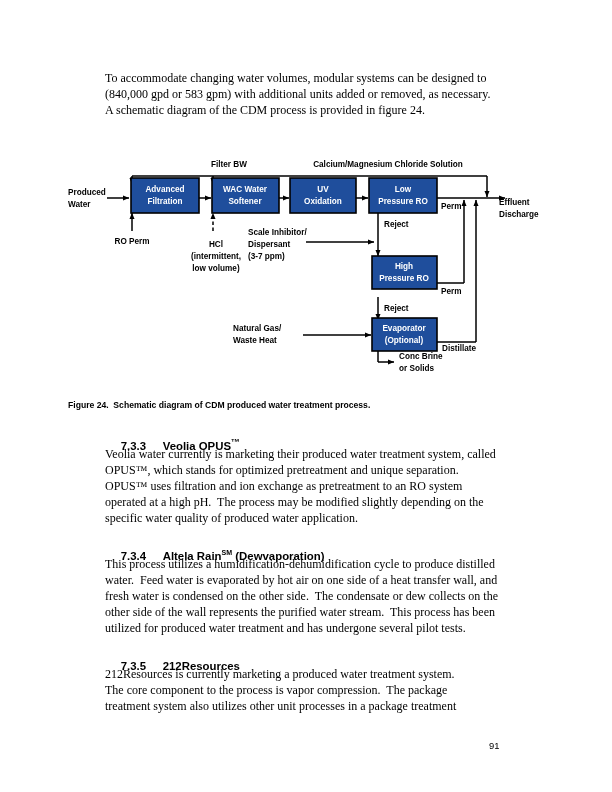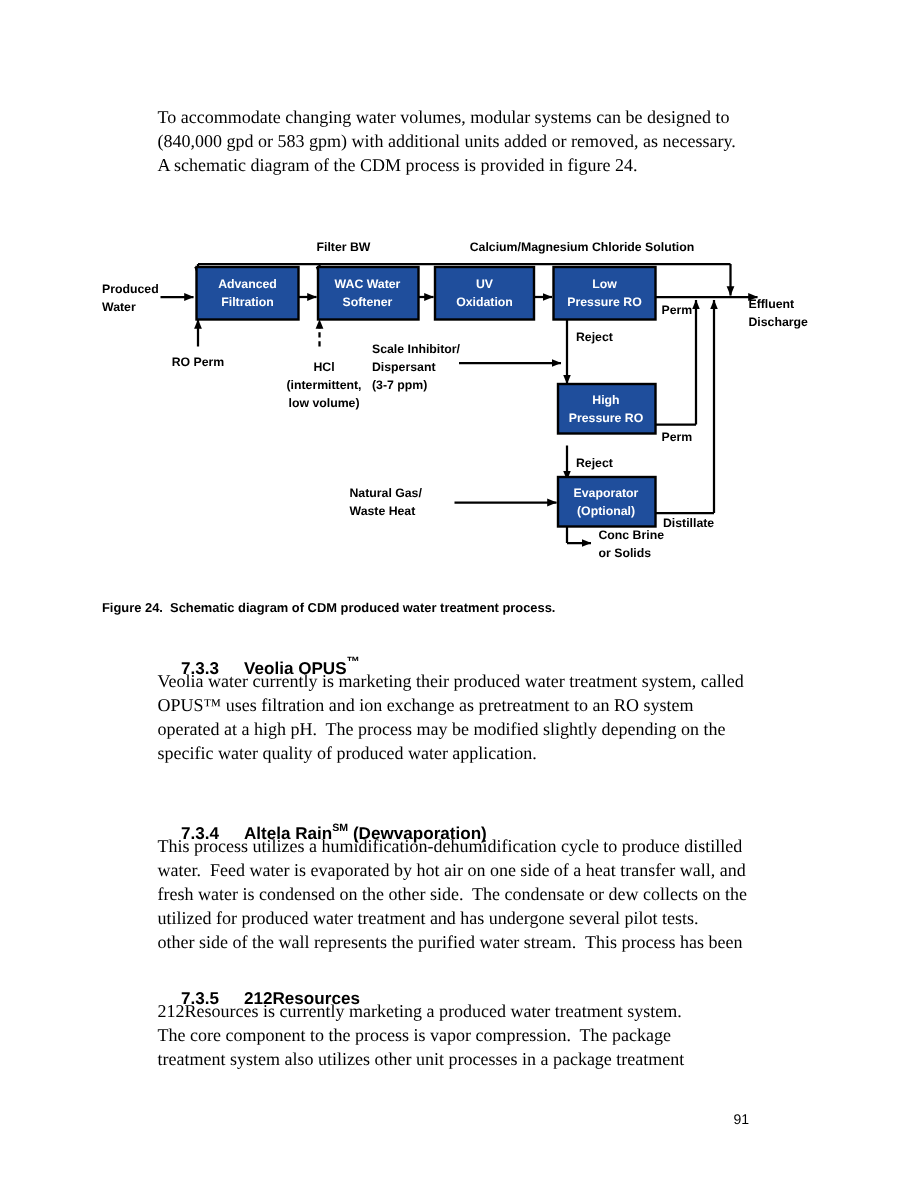--- a/index.html
+++ b/index.html
@@ -219,34 +219,35 @@
     </svg>
   </div>
 
   <div class="caption" style="left:68px; top:388px;">Figure 24.  Schematic diagram of CDM produced water treatment process.</div>
 
   <div class="heading" style="left:108px; top:428px;">
     <span class="num">7.3.3</span><span>Veolia OPUS</span><span class="tm">™</span>
   </div>
   <div class="para" style="left:105px; top:446px; width:420px;">
     <span class="ln">Veolia water currently is marketing their produced water treatment system, called</span>
+    <span class="ln">OPUS™, which stands for optimized pretreatment and unique separation.</span>
     <span class="ln">OPUS™ uses filtration and ion exchange as pretreatment to an RO system</span>
     <span class="ln">operated at a high pH.  The process may be modified slightly depending on the</span>
     <span class="ln">specific water quality of produced water application.</span>
   </div>
 
   <div class="heading" style="left:108px; top:538px;">
     <span class="num">7.3.4</span><span>Altela Rain</span><sup>SM</sup><span> (Dewvaporation)</span>
   </div>
   <div class="para" style="left:105px; top:556px; width:420px;">
     <span class="ln">This process utilizes a humidification-dehumidification cycle to produce distilled</span>
     <span class="ln">water.  Feed water is evaporated by hot air on one side of a heat transfer wall, and</span>
     <span class="ln">fresh water is condensed on the other side.  The condensate or dew collects on the</span>
+    <span class="ln">other side of the wall represents the purified water stream.  This process has been</span>
     <span class="ln">utilized for produced water treatment and has undergone several pilot tests.</span>
-    <span class="ln">other side of the wall represents the purified water stream.  This process has been</span>
   </div>
 
   <div class="heading" style="left:108px; top:648px;">
     <span class="num">7.3.5</span><span>212Resources</span>
   </div>
   <div class="para" style="left:105px; top:666px; width:420px;">
     <span class="ln">212Resources is currently marketing a produced water treatment system.</span>
     <span class="ln">The core component to the process is vapor compression.  The package</span>
     <span class="ln">treatment system also utilizes other unit processes in a package treatment</span>
   </div>

